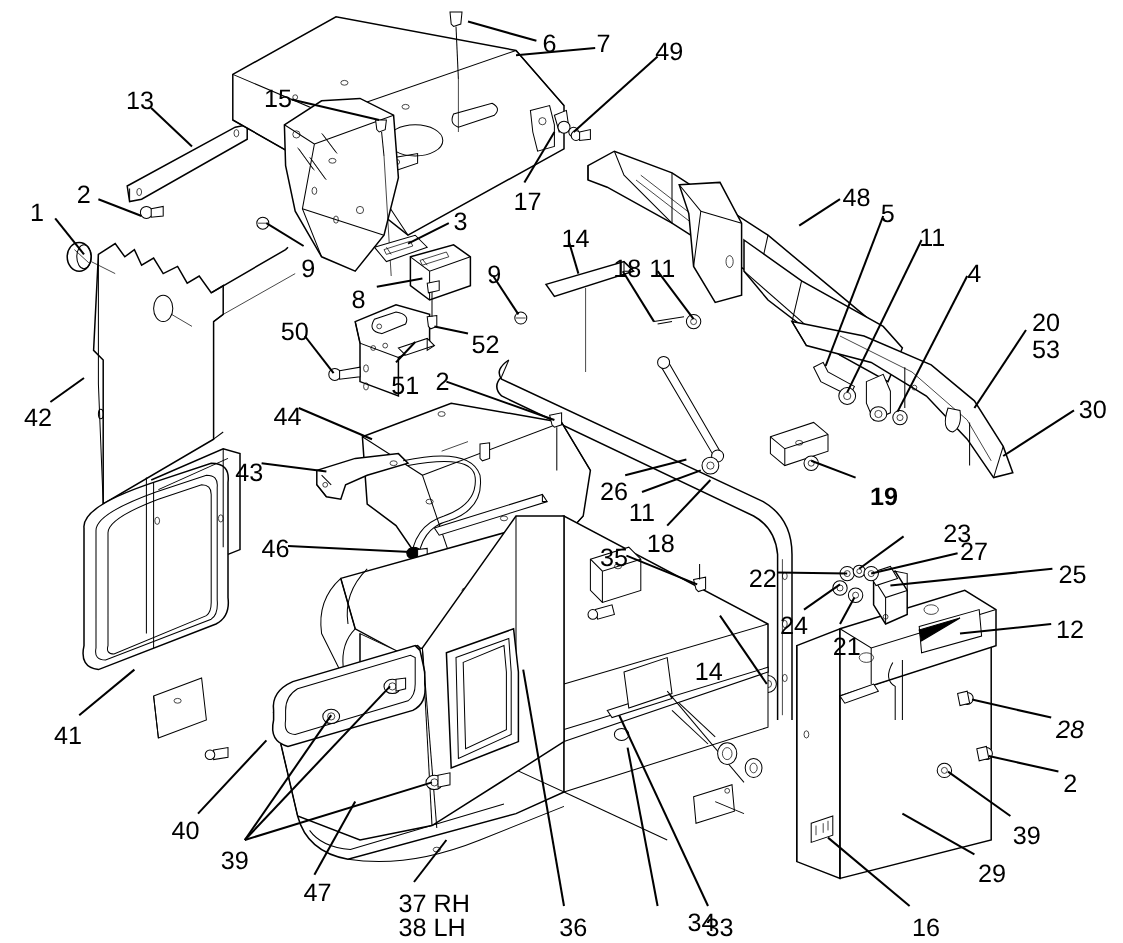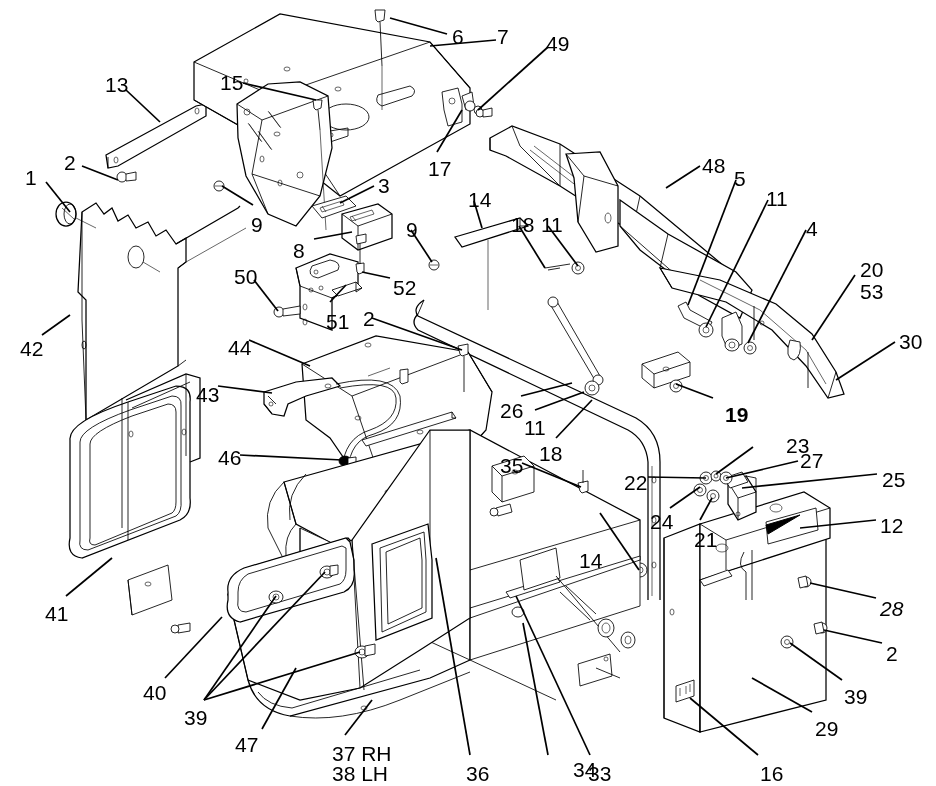--- a/index.html
+++ b/index.html
@@ -599,21 +599,21 @@
       <div class="lbl" style="left: 880px; top: 515px;">12</div>
       <div class="lbl" style="left: 218px; top: 447px;">46</div>
       <div class="lbl" style="left: 45px; top: 603px;">41</div>
       <div class="lbl" style="left: 880px; top: 598px; font-style: italic;">28</div>
       <div class="lbl" style="left: 886px; top: 643px;">2</div>
       <div class="lbl" style="left: 844px; top: 686px;">39</div>
       <div class="lbl" style="left: 815px; top: 718px;">29</div>
       <div class="lbl" style="left: 760px; top: 763px;">16</div>
       <div class="lbl" style="left: 143px; top: 682px;">40</div>
       <div class="lbl" style="left: 184px; top: 707px;">39</div>
-      <div class="lbl" style="left: 235px; top: 734px;">47</div>
+      <div class="lbl" style="left: 253px; top: 734px;">47</div>
       <div class="lbl two" style="left: 332px; top: 742px;">37 RH</div>
       <div class="lbl two" style="left: 332px; top: 762px;">38 LH</div>
       <div class="lbl" style="left: 466px; top: 763px;">36</div>
       <div class="lbl" style="left: 545px; top: 759px; margin-left: 28px;">34</div>
       <div class="lbl" style="left: 588px; top: 763px;">33</div>
     </div>
 
 </div>
 
 </body></html>

